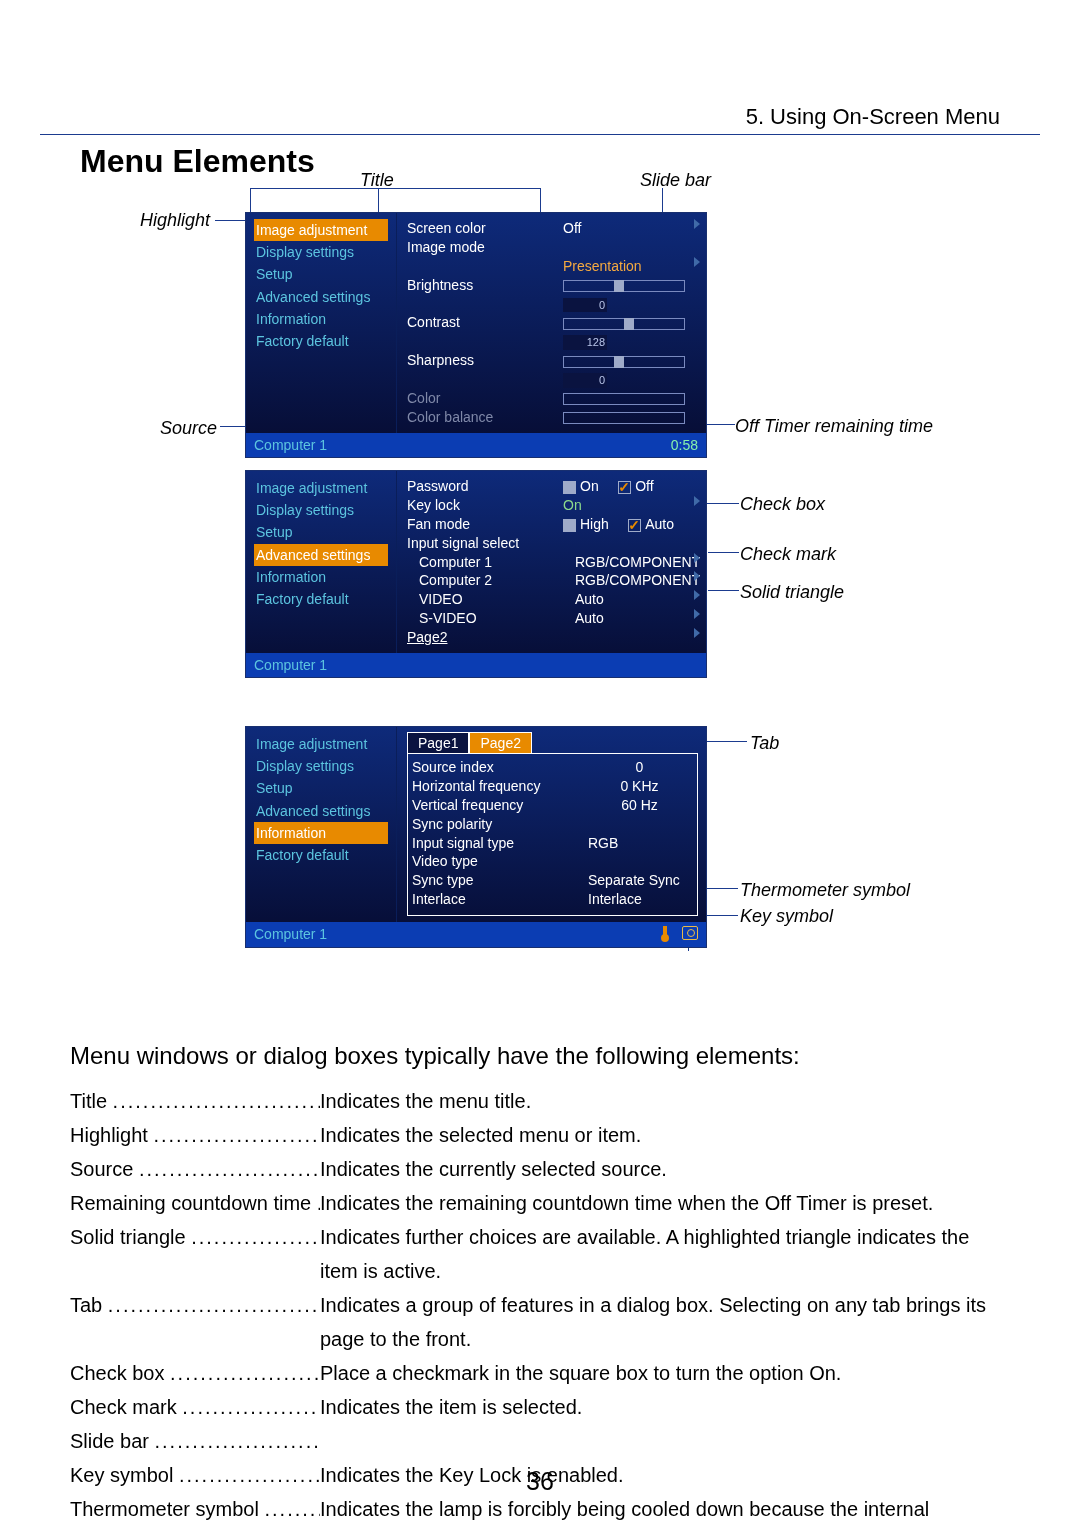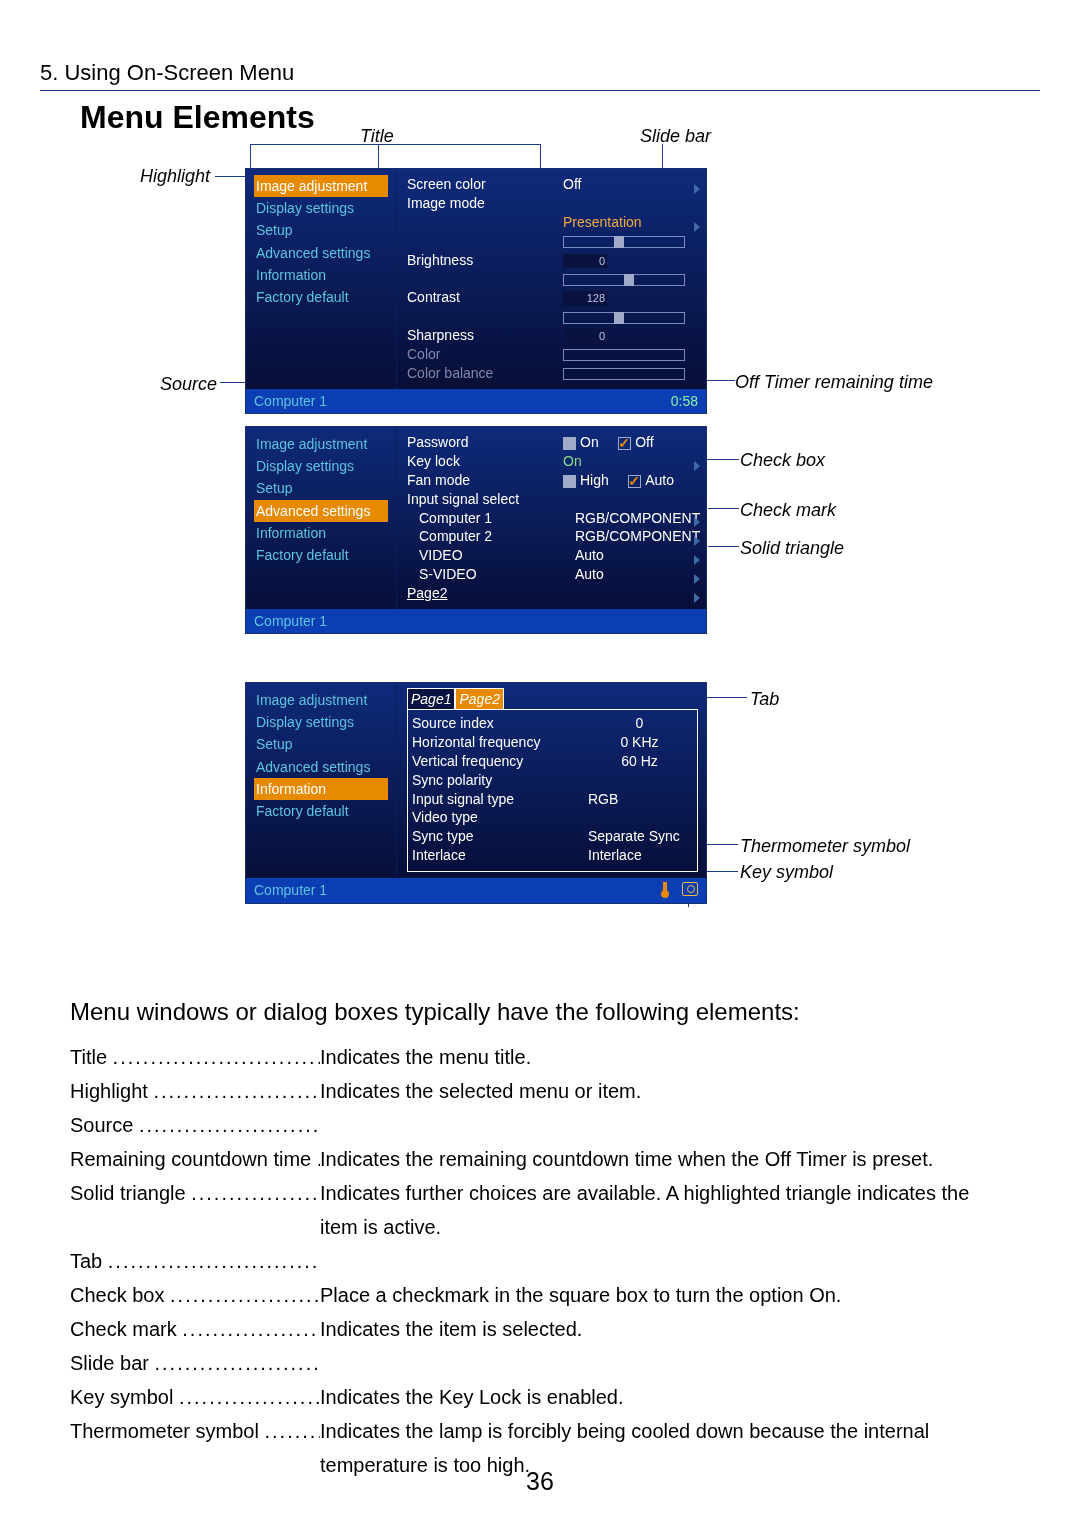--- a/index.html
+++ b/index.html
@@ -7,23 +7,24 @@
     background:#fff;
     font-family:Arial,Helvetica,sans-serif;
     color:#000;
     width:1080px;
     height:1526px;
     position:relative;
     box-sizing:border-box;
     padding:60px 40px 40px 40px;
   }
   .chapter{
-    text-align:left;
+    text-align:right;
     font-size:22px;
     margin-right:40px;
+    margin-top:44px;
   }
   .hr{
     border:none;
     border-top:1.5px solid #1b3b8f;
     margin:4px 0 8px 0;
   }
   .heading{
     font-size:32px;
     margin:0 0 0 40px;
   }
@@ -68,21 +69,21 @@
     background:#e88a00;
     color:#fff;
   }
   .osd .content{
     margin-left:150px;
     padding:6px 8px 6px 10px;
     border-left:1px solid #0a1e5a;
   }
   .osd .row{
     display:flex;
-    align-items:flex-end;
+    align-items:flex-start;
     line-height:1.35;
     position:relative;
   }
   .osd .row .k{
     flex:0 0 150px;
     color:#fff;
   }
   .osd .row .k.gray{color:#7f88a8}
   .osd .row .v{
     flex:1;
@@ -154,25 +155,24 @@
     padding:4px 6px 6px 4px;
     position:relative;
   }
   .tabs{
     position:absolute;
     top:-22px;left:-1px;
     display:flex;
   }
   .tab{
     font-size:14px;
-    padding:2px 3px;
+    padding:2px 10px;
     border:1px solid #fff;
     background:#0a1340;
     color:#fff;
-    font-style:italic;
   }
   .tab.sel{background:#e88a00;color:#fff}
   .thermo{
     display:inline-block;
     width:10px;height:14px;
     position:relative;
   }
   .thermo::before{
     content:"";
     position:absolute;
@@ -455,31 +455,33 @@
   <div class="d">
       <span class="t"><span>Title</span> <span class="dots">..............................</span></span>
       <span>Indicates the menu title.</span>
     </div>
   <div class="d">
       <span class="t"><span>Highlight</span> <span class="dots">.........................</span></span>
       <span>Indicates the selected menu or item.</span>
     </div>
   <div class="d">
       <span class="t"><span>Source</span> <span class="dots">...........................</span></span>
+      <span>Indicates the currently selected source.</span>
     </div>
   <div class="d">
       <span class="t"><span>Remaining countdown time</span> <span class="dots">...</span></span>
       <span>Indicates the remaining countdown time when the Off Timer is preset.</span>
     </div>
   <div class="d">
       <span class="t"><span>Solid triangle</span> <span class="dots">....................</span></span>
       <span>Indicates further choices are available. A highlighted triangle indicates the item is active.</span>
     </div>
   <div class="d">
       <span class="t"><span>Tab</span> <span class="dots">................................</span></span>
+      <span>Indicates a group of features in a dialog box. Selecting on any tab brings its page to the front.</span>
     </div>
   <div class="d">
       <span class="t"><span>Check box</span> <span class="dots">.......................</span></span>
       <span>Place a checkmark in the square box to turn the option On.</span>
     </div>
   <div class="d">
       <span class="t"><span>Check mark</span> <span class="dots">.....................</span></span>
       <span>Indicates the item is selected.</span>
     </div>
   <div class="d">

